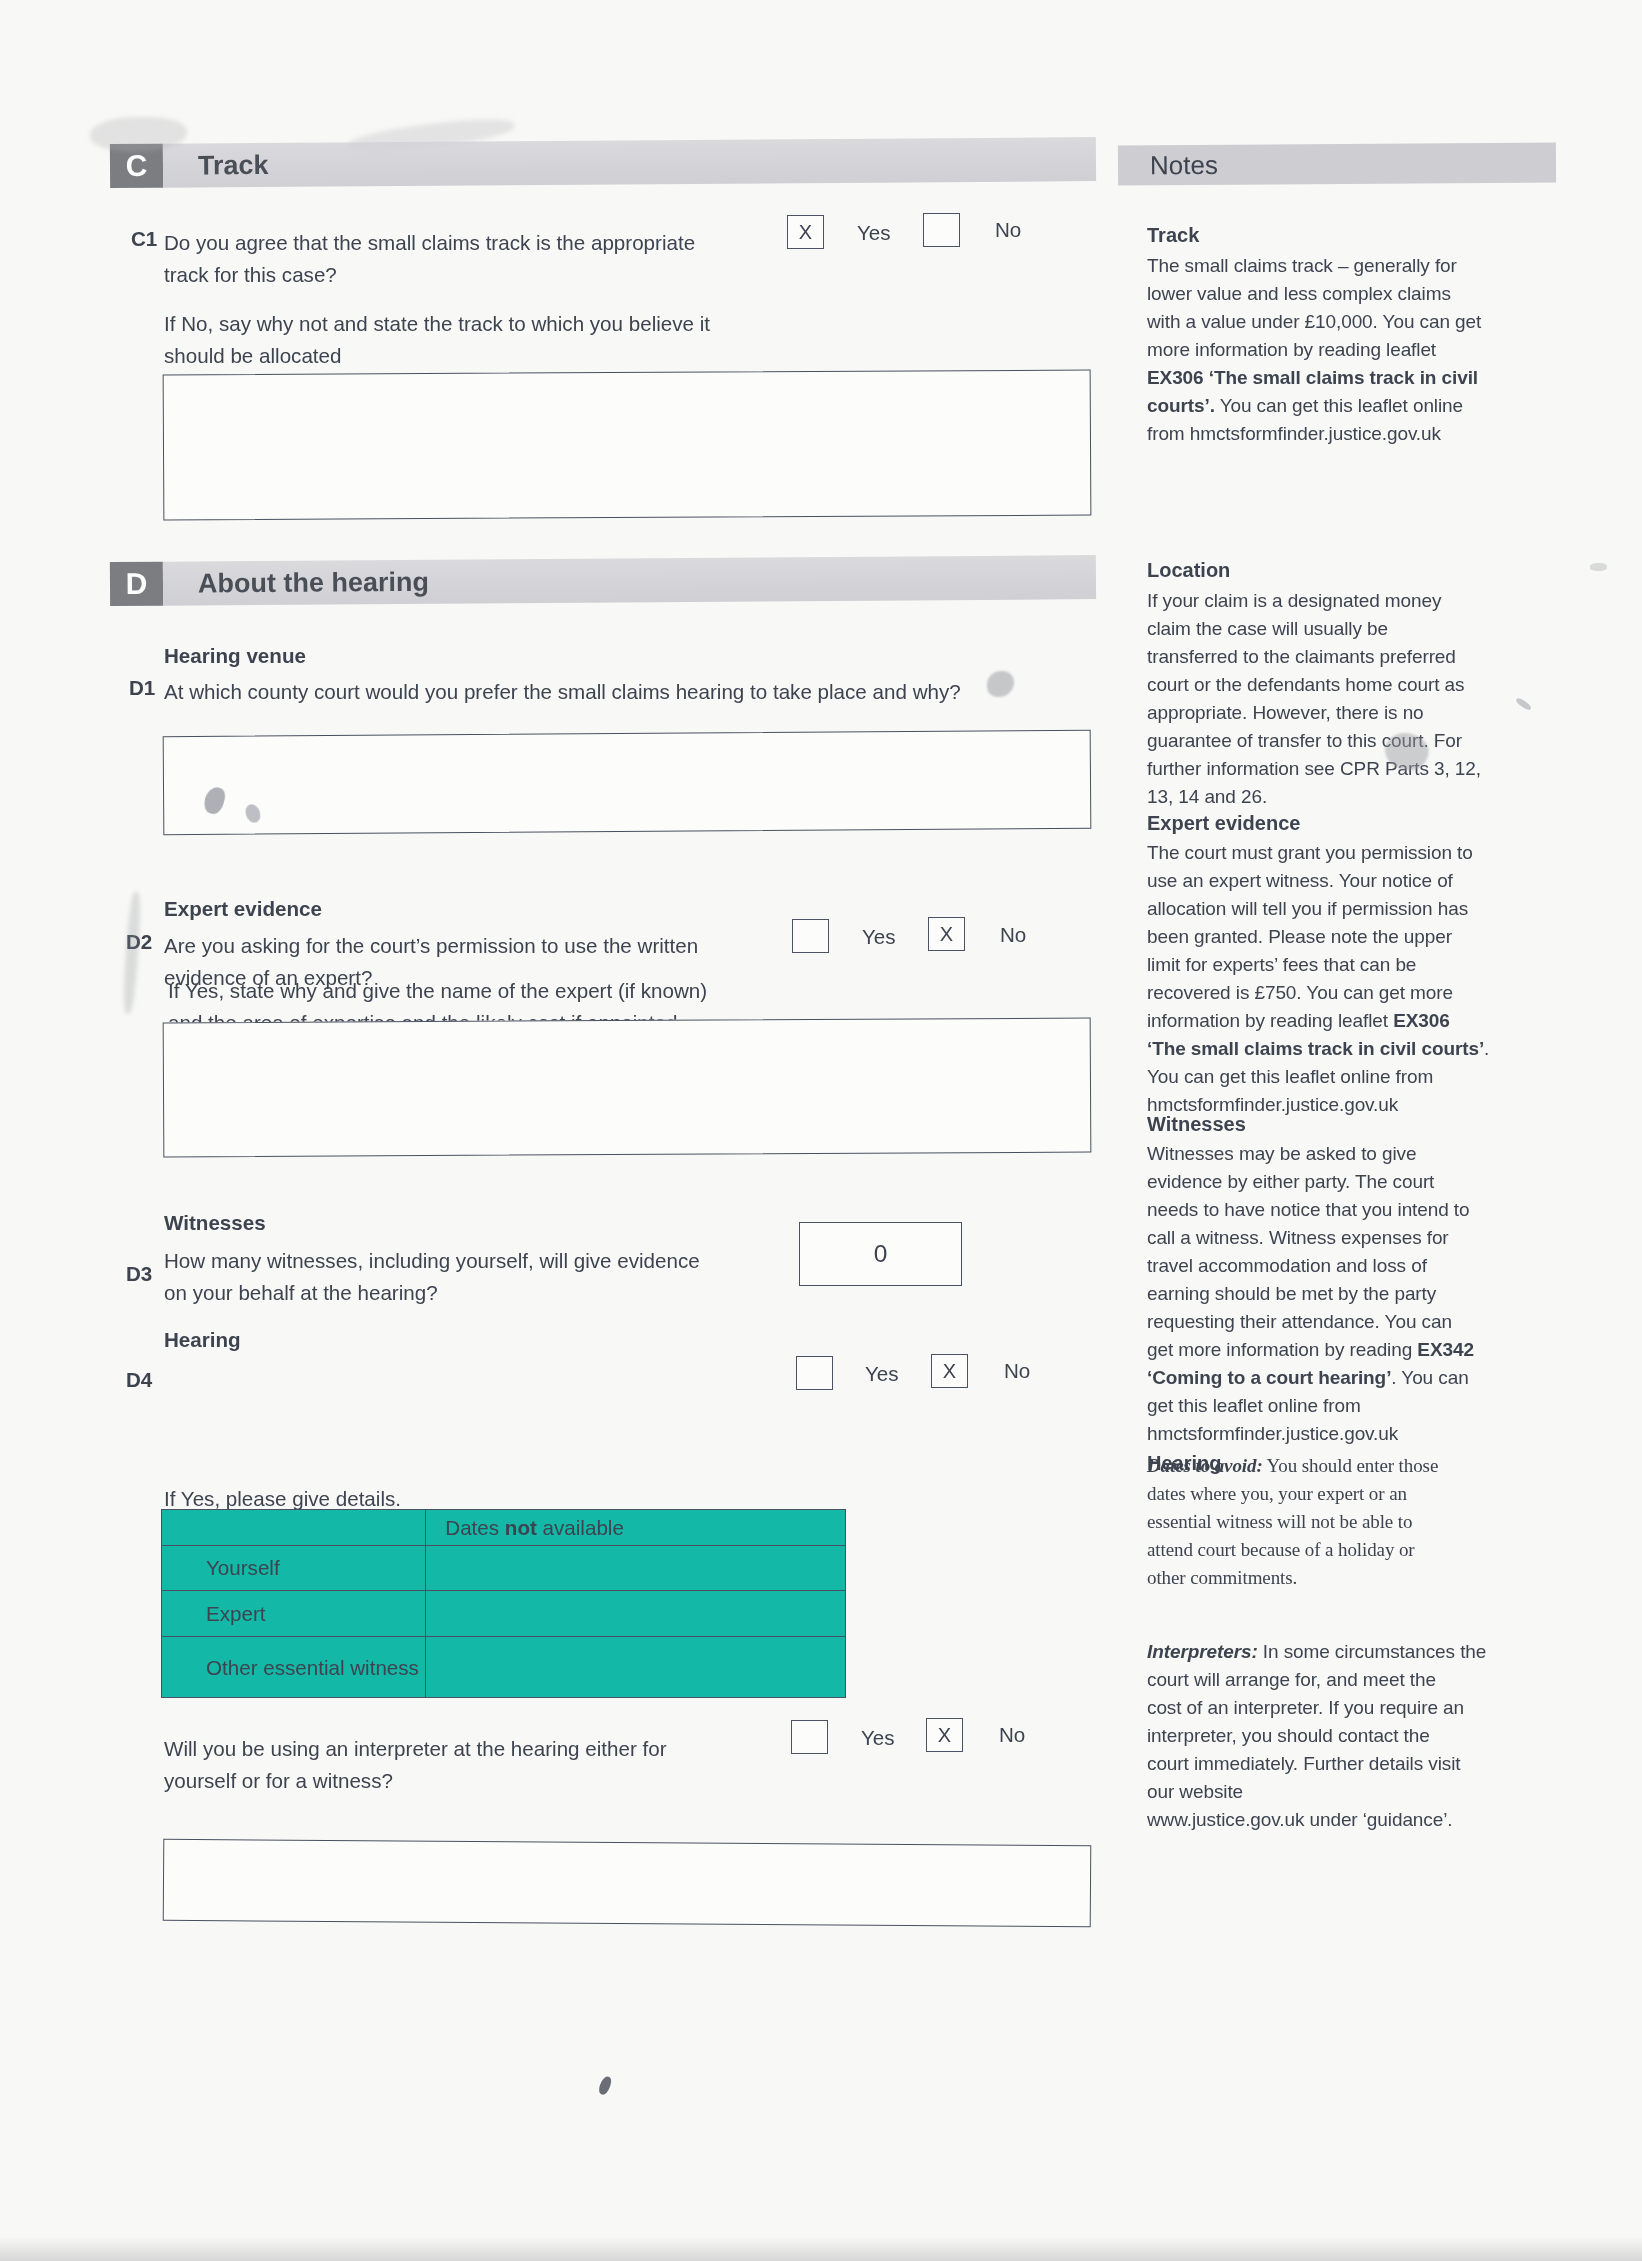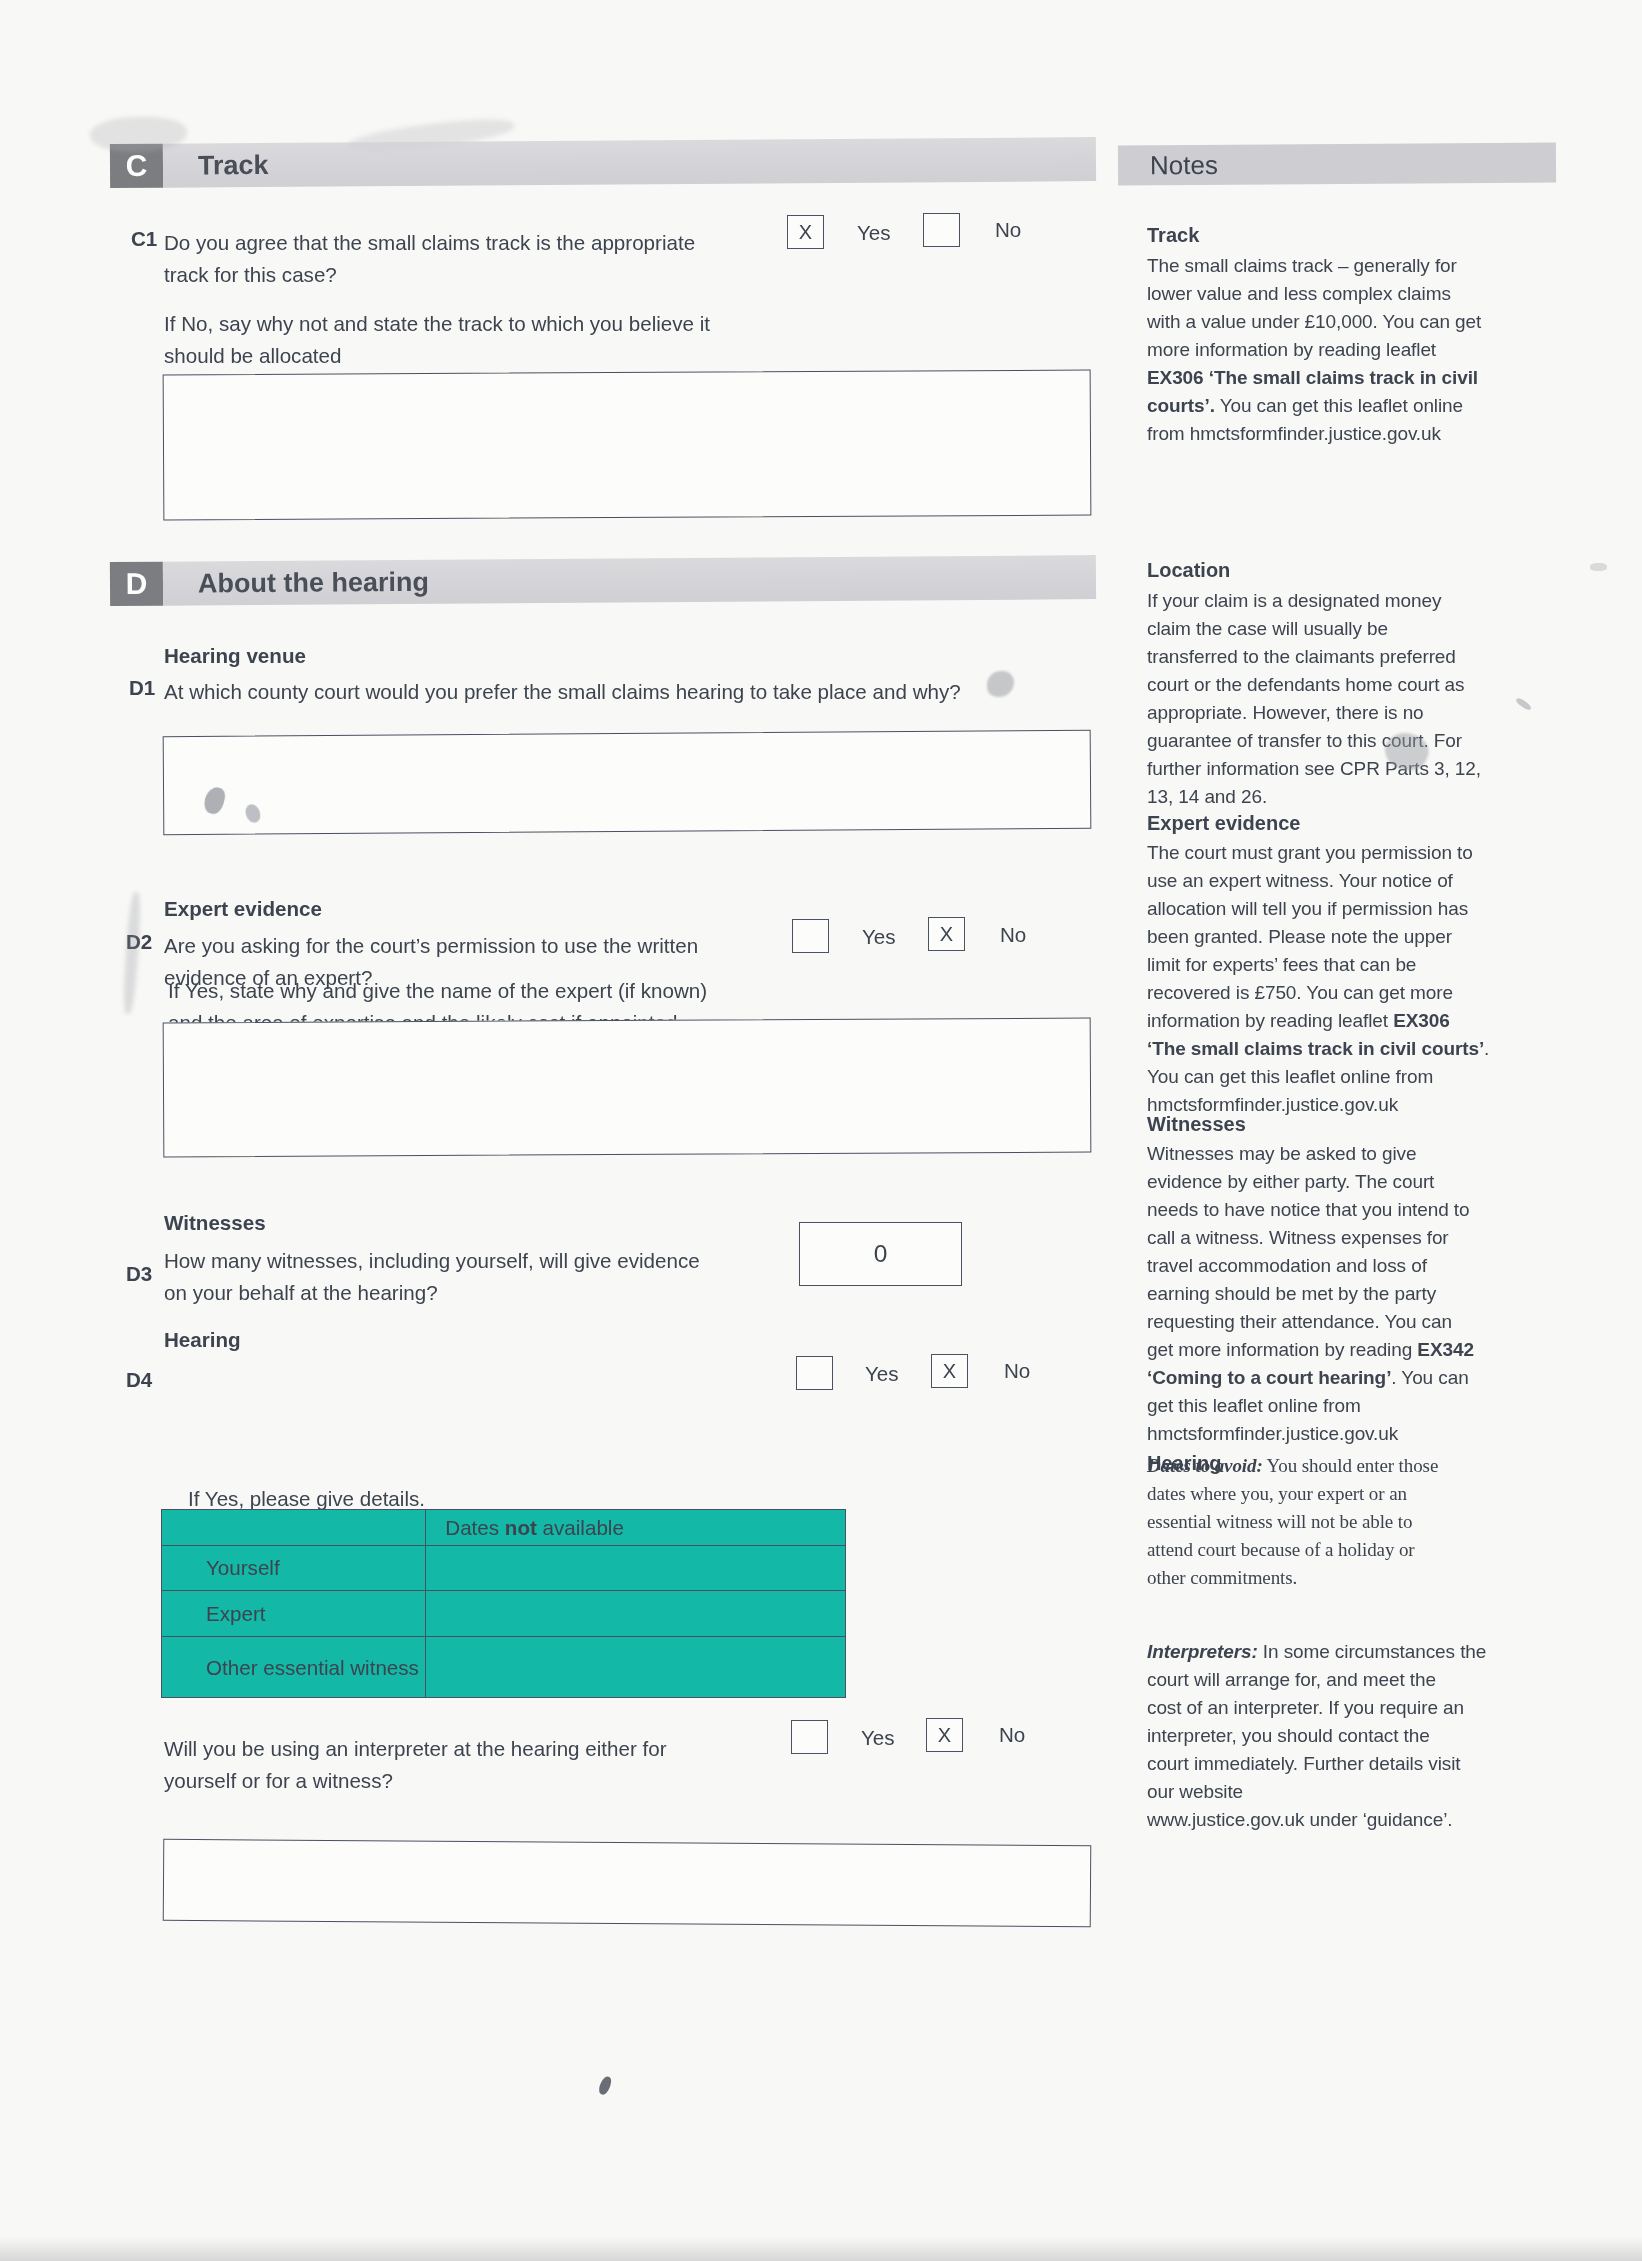--- a/index.html
+++ b/index.html
@@ -75,21 +75,21 @@
   <div class="vbox" style="left:799px;top:1222px;width:161px;height:62px;">
     <span>0</span>
   </div>
 
   <div class="sub-h" style="left:164px;top:1328px;">Hearing</div>
   <div class="q-num" style="left:126px;top:1368px;">D4</div>
   <div class="cb" style="left:796px;top:1356px;"></div>
   <div class="cb-label" style="left:865px;top:1362px;">Yes</div>
   <div class="cb" style="left:931px;top:1354px;">X</div>
   <div class="cb-label" style="left:1004px;top:1359px;">No</div>
-  <div class="q-text" style="left:164px;top:1483px;width:644px;margin-left:24px;">If Yes, please give details.</div>
+  <div class="q-text" style="left:164px;top:1483px;width:644px;">If Yes, please give details.</div>
 
   <table class="av">
     <tbody>
         <tr style="height:36px;">
       <td style="width:261px;"></td>
       <td style="width:399px;padding-left:19.3px;"><span>Dates </span><span style="font-weight: 700;">not</span><span> available</span></td>
     </tr>
     <tr style="height:45px;">
       <td style="padding-left:44px;">Yourself</td>
       <td></td>

